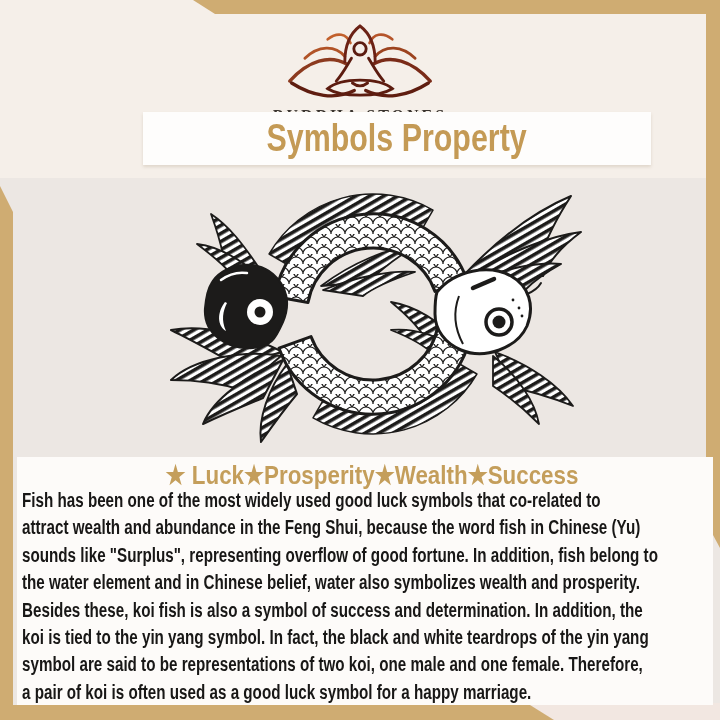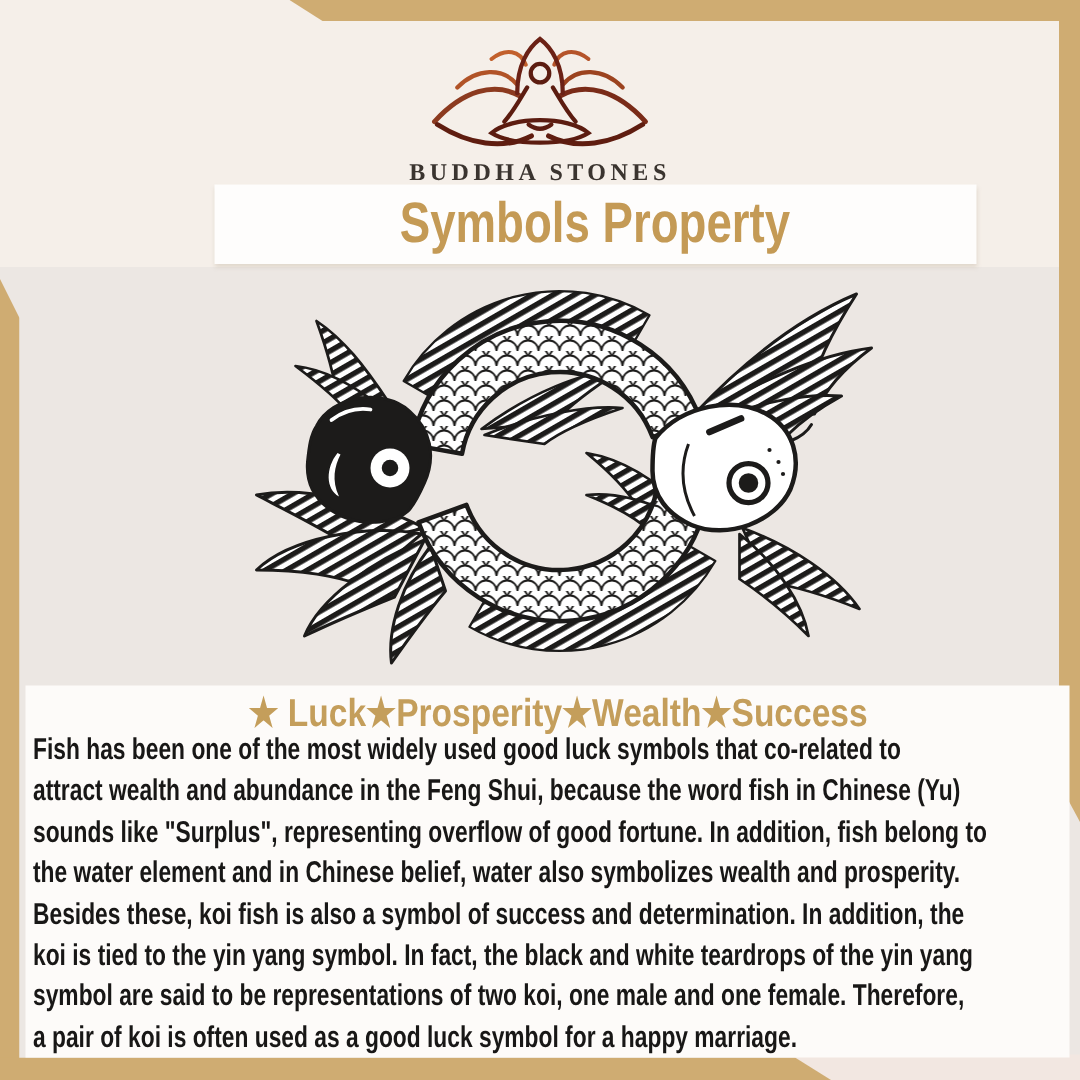--- a/index.html
+++ b/index.html
@@ -12,21 +12,21 @@
   .band{position:absolute;left:0;top:0;width:720px;height:720px;background:#cfac72;}
   .band.top{clip-path:polygon(193px 0,720px 0,720px 14px,215px 14px);}
   .band.right{clip-path:polygon(706px 0,720px 0,720px 548px,706px 522px);}
   .band.left{clip-path:polygon(0 186px,13px 212px,13px 720px,0 720px);}
   .band.bottom{clip-path:polygon(0 705px,530px 705px,554px 720px,0 720px);}
   
   .logo-wrap{position:absolute;left:0;top:24px;width:720px;display:flex;flex-direction:column;align-items:center;}
   .brand-name{margin-top:3px;font-family:"Liberation Serif",serif;font-size:16px;font-weight:600;
               letter-spacing:3px;color:#3a342f;}
   
-  .banner{position:absolute;left:143px;top:123px;width:508px;height:53px;background:#fefdfc;
+  .banner{position:absolute;left:143px;top:112px;width:508px;height:53px;background:#fefdfc;
           box-shadow:0 2px 3px rgba(170,150,125,.28);display:flex;align-items:center;justify-content:center;}
   .banner-title{font-size:38px;font-weight:bold;color:#c49a55;white-space:nowrap;
                 transform:scaleX(.8);transform-origin:center;}
   
   .fish-svg{position:absolute;left:163px;top:184px;width:430px;height:268px;}
   
   .ribbon{position:absolute;left:0;top:405px;width:232px;height:32px;background:#c7a063;
           clip-path:polygon(0 0,224px 0,232px 100%,0 100%);display:flex;align-items:center;}
   .ribbon-label{padding-left:22px;font-size:25px;font-weight:bold;color:#ffffff;white-space:nowrap;
                 transform:scaleX(.8);transform-origin:left center;}

